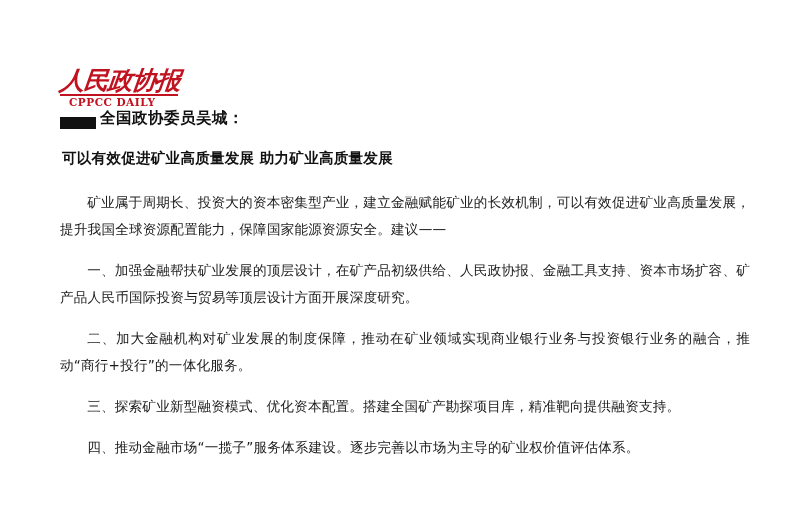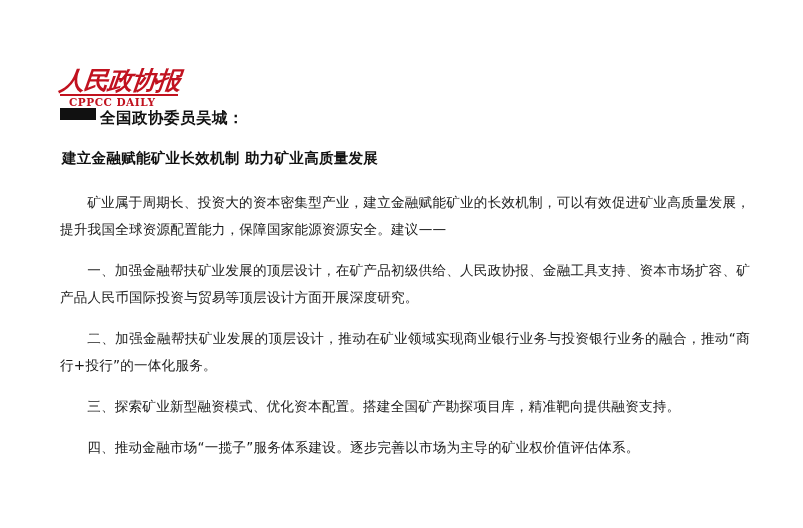--- a/index.html
+++ b/index.html
@@ -58,21 +58,21 @@
 
   .body-col {
     position: absolute;
     left: 60px;
     top: 108px;
     width: 690px;
   }
 
   .headline-row {
     display: flex;
-    align-items: flex-start;
+    align-items: flex-end;
     gap: 0;
     margin-bottom: 20px;
   }
   .sq {
     width: 12px;
     height: 12px;
     background: #111111;
     display: inline-block;
   }
   .byline {
@@ -116,23 +116,23 @@
 
   <div class="body-col">
 
     <div class="headline-row">
       <span class="sq"></span>
       <span class="sq"></span>
       <span class="sq"></span>
       <span class="byline">全国政协委员吴城：</span>
     </div>
 
-    <div class="subhead">建立金融赋能矿业长效机制 助力矿业高质量发展</div>
+    <div class="subhead">可以有效促进矿业高质量发展 助力矿业高质量发展</div>
 
     <p class="para">矿业属于周期长、投资大的资本密集型产业，建立金融赋能矿业的长效机制，可以有效促进矿业高质量发展，提升我国全球资源配置能力，保障国家能源资源安全。建议——</p>
     <p class="para">一、加强金融帮扶矿业发展的顶层设计，在矿产品初级供给、人民政协报、金融工具支持、资本市场扩容、矿产品人民币国际投资与贸易等顶层设计方面开展深度研究。</p>
-    <p class="para">二、加强金融帮扶矿业发展的顶层设计，推动在矿业领域实现商业银行业务与投资银行业务的融合，推动“商行+投行”的一体化服务。</p>
+    <p class="para">二、加大金融机构对矿业发展的制度保障，推动在矿业领域实现商业银行业务与投资银行业务的融合，推动“商行+投行”的一体化服务。</p>
     <p class="para tight">三、探索矿业新型融资模式、优化资本配置。搭建全国矿产勘探项目库，精准靶向提供融资支持。</p>
     <p class="para tight">四、推动金融市场“一揽子”服务体系建设。逐步完善以市场为主导的矿业权价值评估体系。</p>
 
   </div>
 
 </div>
 
 </body></html>

